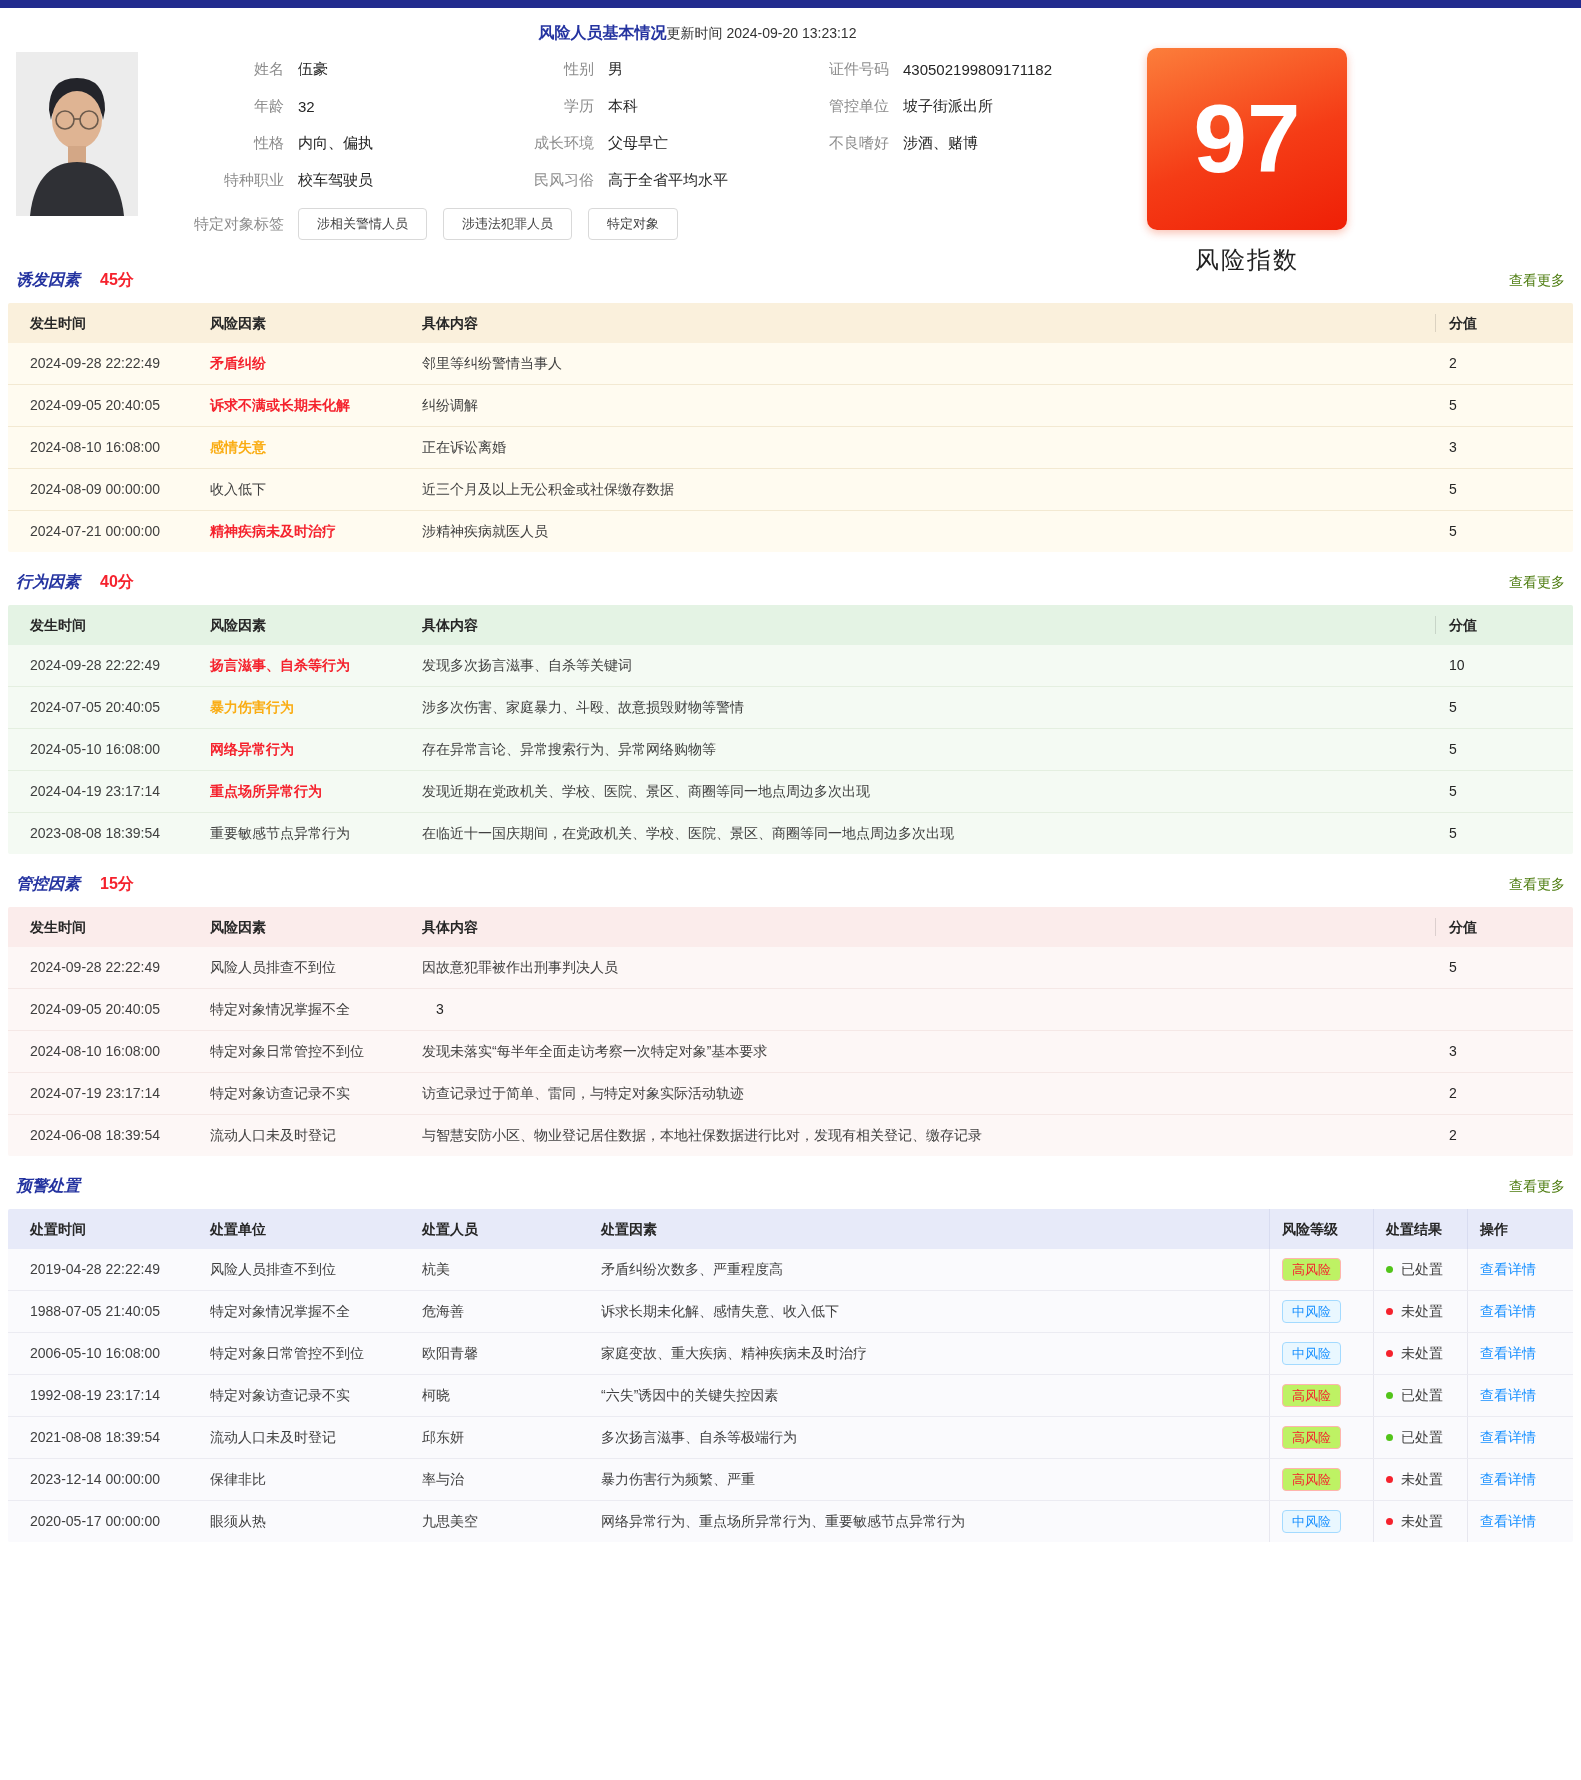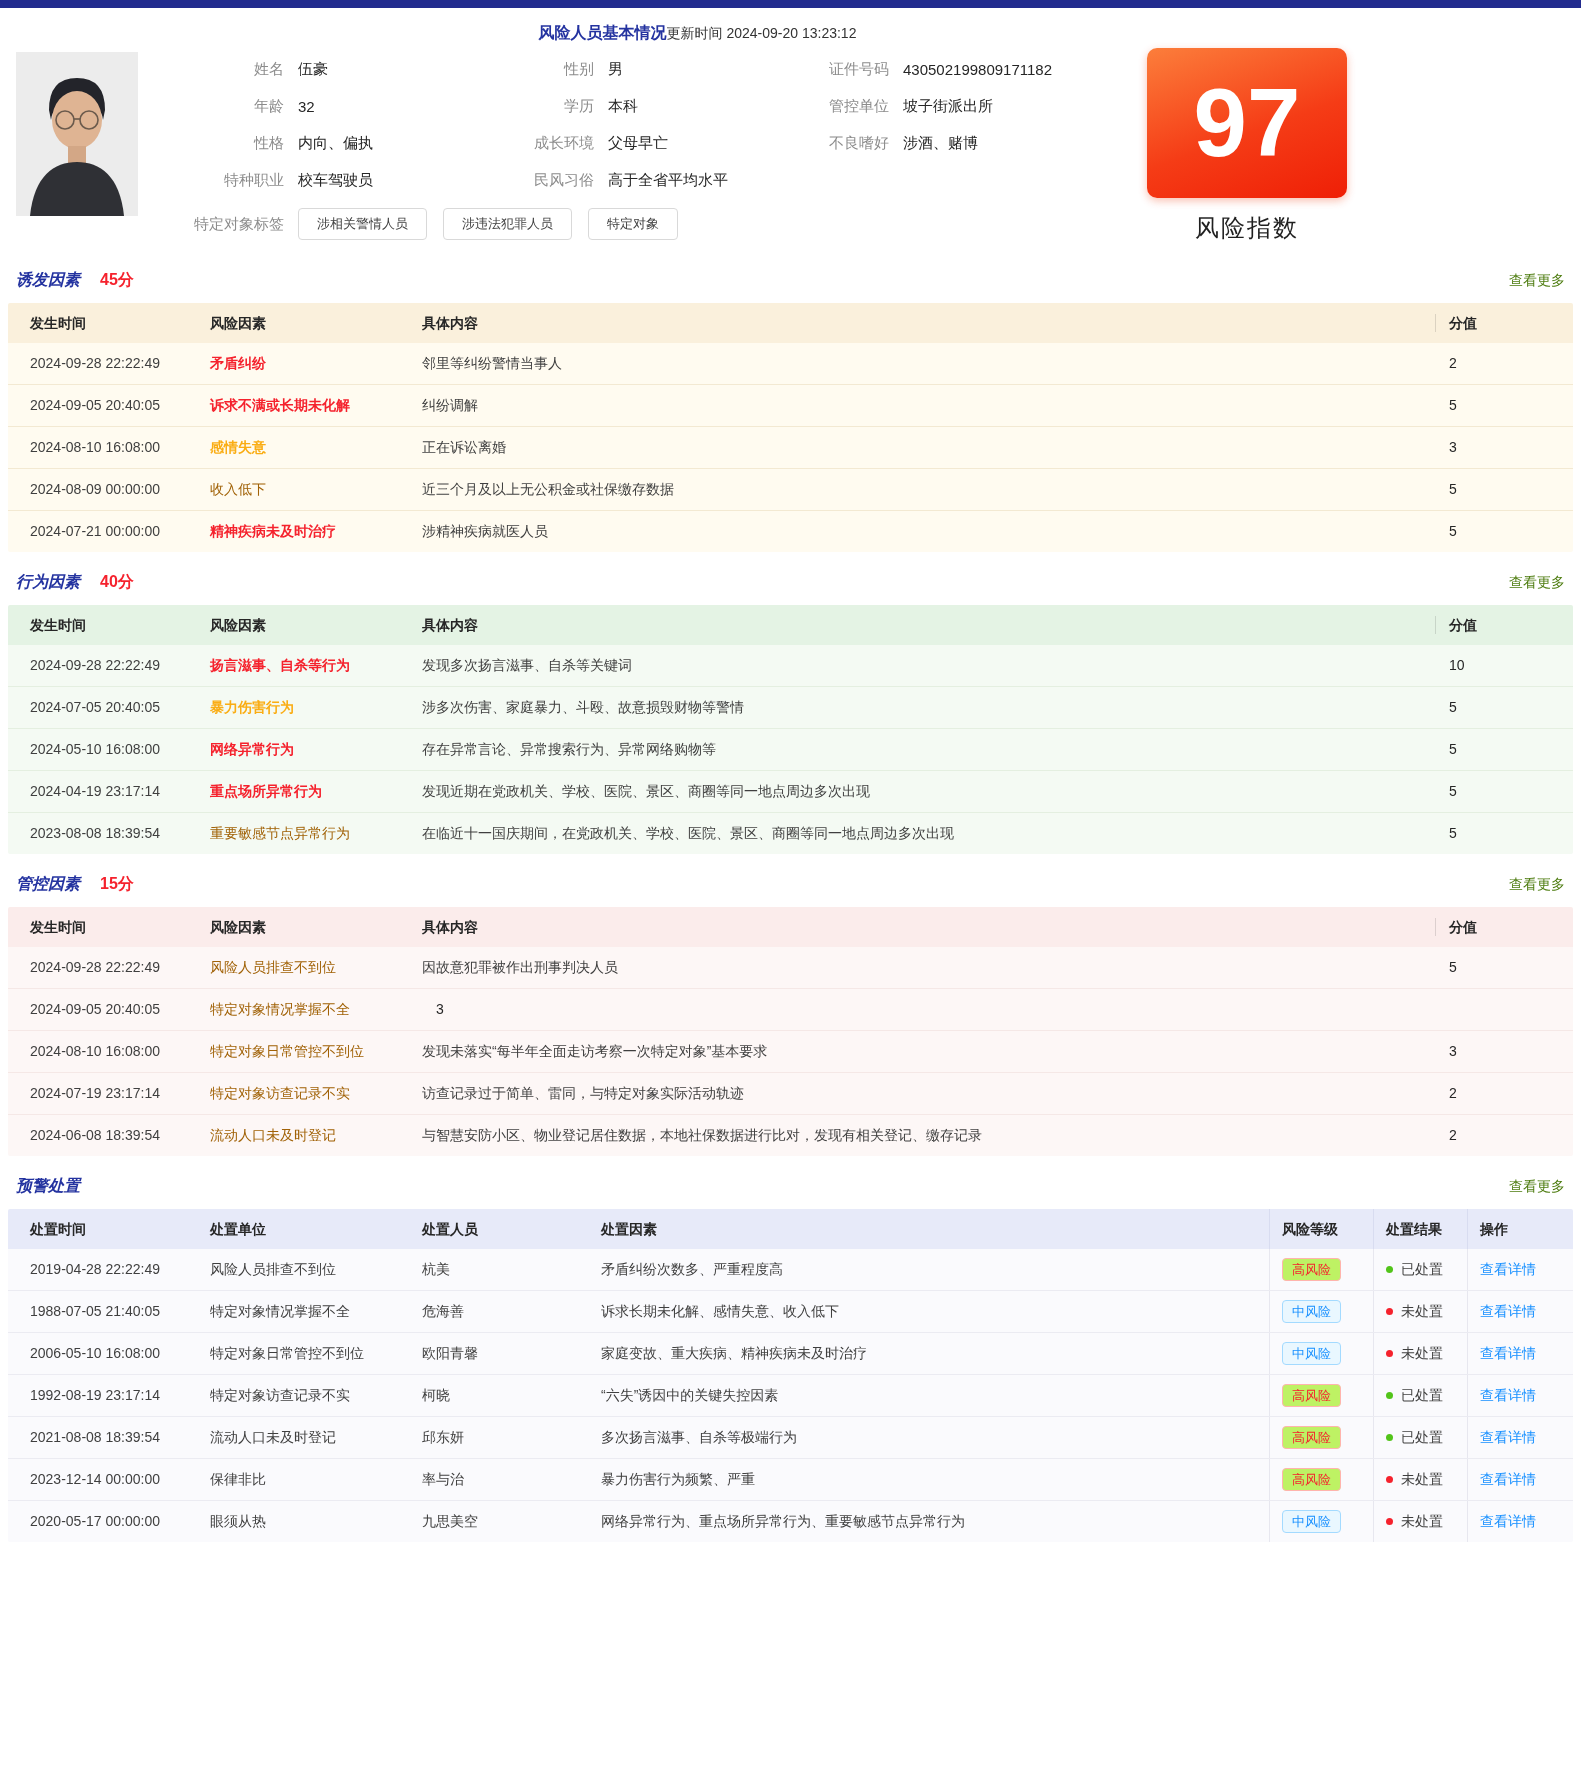--- a/index.html
+++ b/index.html
@@ -16,21 +16,21 @@
   .photo{width:122px;height:164px;flex:0 0 122px;background:#ececec;overflow:hidden;}
   .fields{margin-left:56px;flex:0 1 auto;padding-top:6px;}
   .fields-grid{display:grid;grid-template-columns:310px 295px auto;row-gap:15px;}
   .field{display:flex;align-items:center;min-height:22px;font-size:15px;}
   .f-label{width:90px;text-align:right;color:#8c8c8c;margin-right:14px;flex:0 0 90px;}
   .f-value{color:#262626;white-space:nowrap;}
   .tags-row{display:flex;align-items:center;margin-top:17px;font-size:15px;}
   .tag{display:inline-block;margin-right:16px;padding:6px 18px;border:1px solid #d9d9d9;
        border-radius:4px;font-size:13px;color:#404040;background:#fff;}
   .risk-panel{position:absolute;top:0;right:226px;width:200px;text-align:center;}
-  .risk-box{width:200px;height:150px;border-radius:10px;
+  .risk-box{width:200px;height:182px;border-radius:10px;
             background:linear-gradient(160deg,#fc7e3b 0%,#f53c16 55%,#ef1f06 100%);
             box-shadow:0 3px 8px rgba(239,53,8,.3);
             display:flex;align-items:center;justify-content:center;}
   .risk-box span{color:#fff;font-size:96px;font-weight:700;line-height:1;}
   .risk-label{margin-top:14px;font-size:24px;color:#1f1f1f;letter-spacing:2px;}
 
   
   .shead{display:flex;align-items:baseline;padding:20px 8px 12px;}
   .s-title{font-size:16px;font-weight:700;color:#2433a0;font-style:italic;}
   .s-score{font-size:16px;font-weight:700;color:#f5222d;margin-left:20px;}
@@ -48,21 +48,21 @@
   .tbody>.trow+.trow{border-top:1px solid var(--sep);}
   .t-amber{--head:#faf0dc;--body:#fffbf0;--sep:#f3e9d2;}
   .t-green{--head:#e4f3e4;--body:#f4faf3;--sep:#e4efe0;}
   .t-pink{--head:#fbeceb;--body:#fdf7f6;--sep:#f5e8e6;}
   .t-violet{--head:#e7eaf9;--body:#fafafd;--sep:#ebebf2;}
   .ftable .c3{padding-left:14px;position:relative;}
   .ftable .thead-row .c3::before{content:"";position:absolute;left:0;top:11px;height:18px;width:1px;background:rgba(0,0,0,.12);}
   .time{color:#3f3f3f;}
   .factor.red{color:#f5222d;font-weight:700;}
   .factor.orange{color:#faad14;font-weight:700;}
-  .factor.plain{color:#a16207;}
+  .factor.plain{color:#404040;}
   .score{color:#262626;}
 
   
   .dtable .sep{border-left:1px solid #e7e7ef;padding-left:12px;}
   .dtable .thead-row .sep{border-left-color:#d8dcf0;}
   .badge{display:inline-block;font-size:13px;line-height:1.2;padding:3px 9px;border-radius:4px;white-space:nowrap;}
   .badge.high{color:#f5222d;background:#bef264;border:1px solid #ffb4ad;}
   .badge.medium{color:#1890ff;background:#e9f7ff;border:1px solid #a3daff;}
   .dot{width:7px;height:7px;border-radius:50%;margin-right:8px;flex:0 0 7px;}
   .dot.done{background:#52c41a;}

